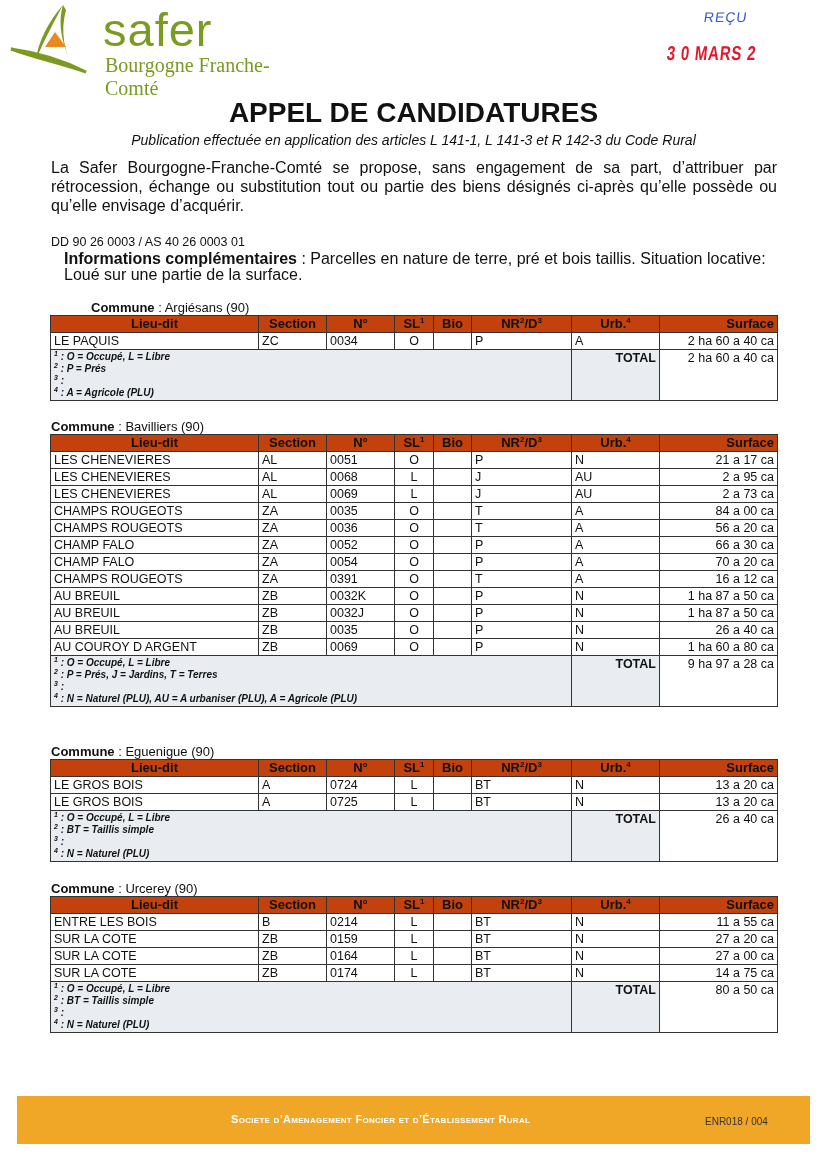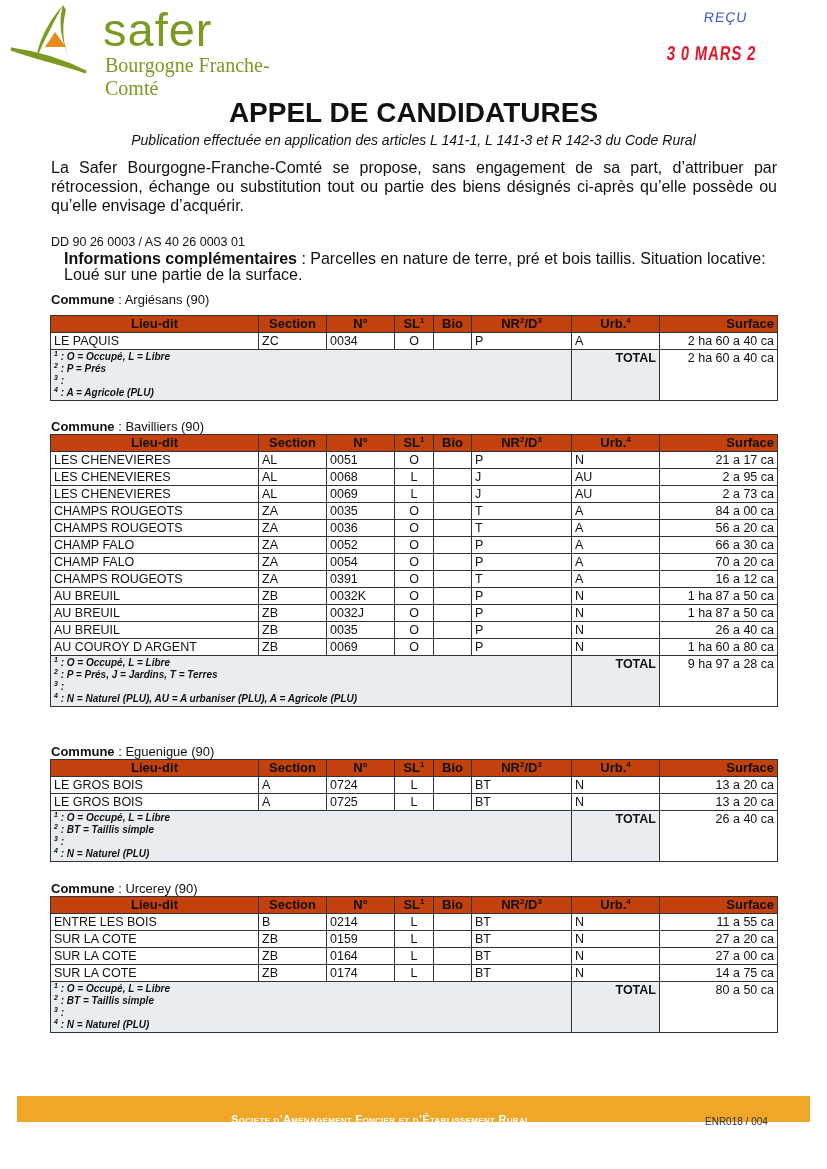--- a/index.html
+++ b/index.html
@@ -23,21 +23,21 @@
   table.parc th { background:#c2410c; font-weight:bold; font-size:13px; }
   th.c, td.c { text-align:center; }
   th.r, td.r { text-align:right; }
   td.l { text-align:left; }
   .legend-cell { background:#e9edf1; vertical-align:top; padding:1px 3px !important; }
   .legend-line { font-size:10px; font-style:italic; font-weight:bold; line-height:12px; height:12px; }
   .legend-line sup { font-size:7px; }
   .total-label { background:#e9edf1; text-align:right; vertical-align:top; font-weight:bold; }
   .total-val { text-align:right; vertical-align:top; }
   sup { font-size:8px; line-height:0; }
-  .footer { position:absolute; left:17px; top:1096px; width:793px; height:26px; background:#f0a728; }
+  .footer { position:absolute; left:17px; top:1096px; width:793px; height:48px; background:#f0a728; }
   .footer-text { position:absolute; left:214px; top:17px; font-size:11px; color:#ffffff; letter-spacing:0.3px; font-variant:small-caps; font-weight:bold; }
   .footer-code { position:absolute; left:688px; top:20px; font-size:10px; color:#333; }
 </style>
 </head>
 <body>
 
 <div class="logo">
   <svg width="100" height="80" viewBox="0 0 100 80">
     <path d="M55 3 C40 20 30 40 28 58 C35 40 45 22 55 3 Z" fill="#7a9a22"></path>
     <path d="M55 3 C50 20 52 40 68 72 C56 50 52 30 58 8 Z" fill="#7a9a22"></path>
@@ -50,21 +50,21 @@
 <div class="stamp-recu">REÇU</div>
 <div class="stamp-date">3 0 MARS 2</div>
 
 <div class="title">APPEL DE CANDIDATURES</div>
 <div class="subtitle">Publication effectuée en application des articles L 141-1, L 141-3 et R 142-3 du Code Rural</div>
 <div class="intro">La Safer Bourgogne-Franche-Comté se propose, sans engagement de sa part, d’attribuer par rétrocession, échange ou substitution tout ou partie des biens désignés ci-après qu’elle possède ou qu’elle envisage d’acquérir.</div>
 <div class="ref">DD 90 26 0003 / AS 40 26 0003 01</div>
 <div class="info"><b>Informations complémentaires</b><span> : Parcelles en nature de terre, pré et bois taillis. Situation locative: Loué sur une partie de la surface.</span></div>
 
 <div id="communes">
-    <div class="commune" style="top: 292px;"><b>Commune</b><span> : Argiésans (90)</span></div>
+    <div class="commune" style="top: 300px; margin-left: 40px;"><b>Commune</b><span> : Argiésans (90)</span></div>
     <table class="parc" style="top: 315px;">
       <colgroup>
         <col style="width:208px">
         <col style="width:68px">
         <col style="width:68px">
         <col style="width:39px">
         <col style="width:38px">
         <col style="width:100px">
         <col style="width:88px">
         <col style="width:118px">

